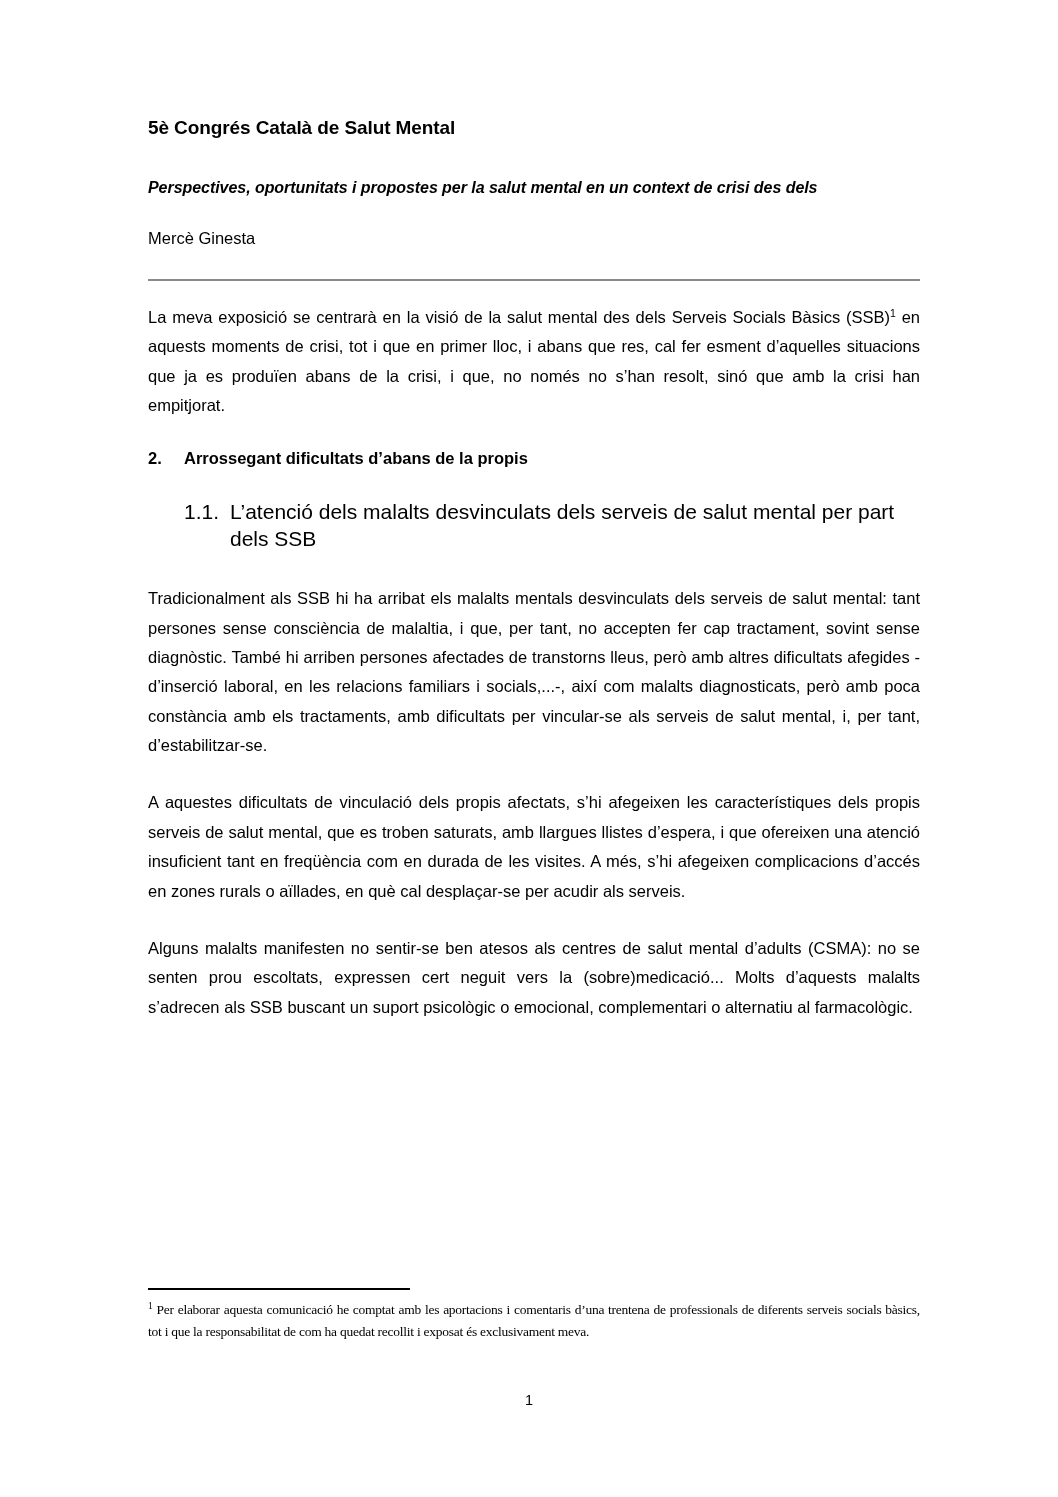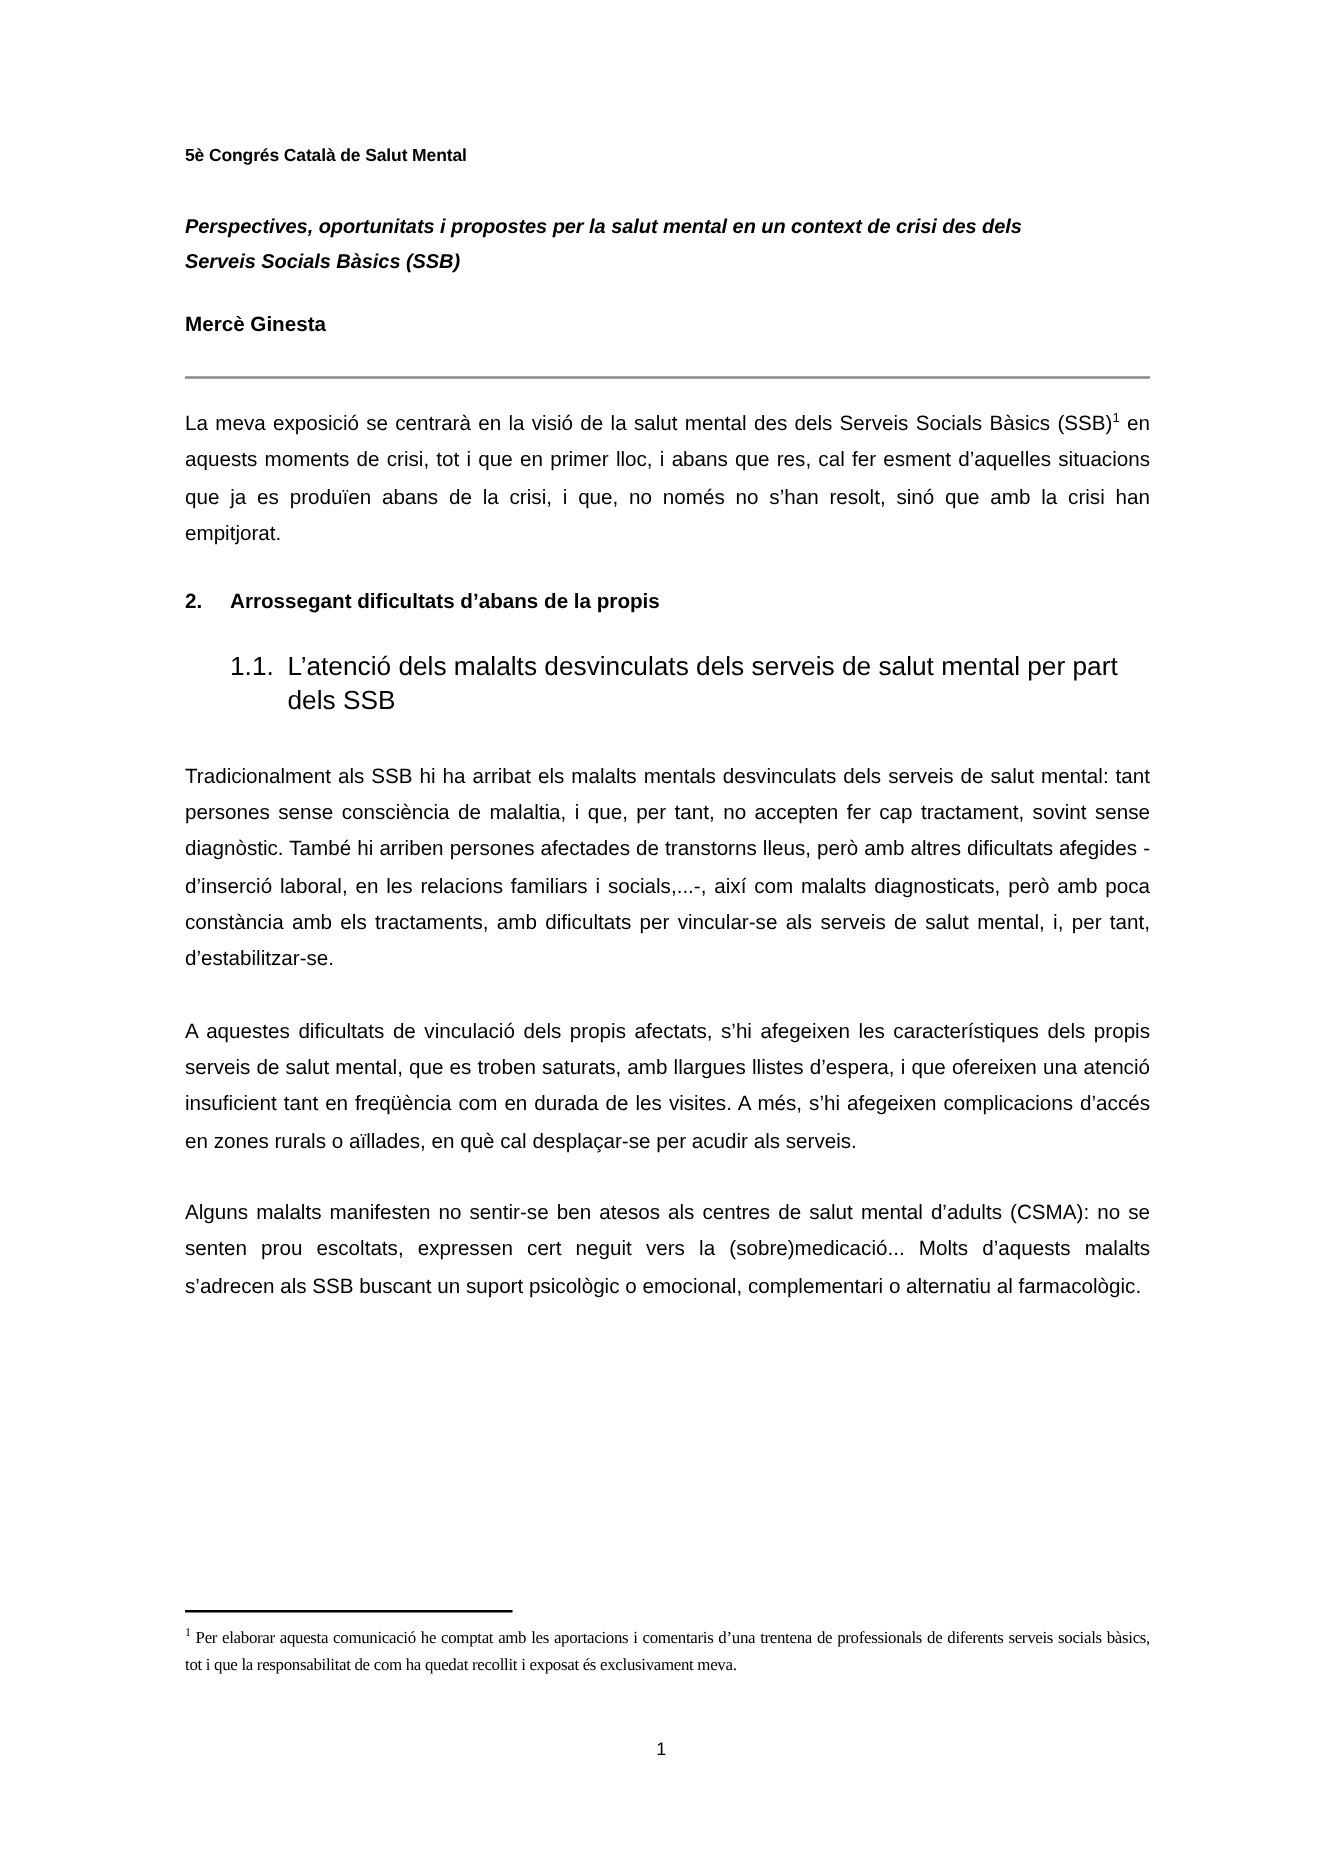--- a/index.html
+++ b/index.html
@@ -22,39 +22,39 @@
   }
   .content {
     position: absolute;
     left: 148px;
     top: 116px;
     width: 772px;
   }
 
   
   .congress-title {
-    font-size: 14px;
+    font-size: 19px;
     font-weight: bold;
     letter-spacing: -0.1px;
     line-height: 1.25;
     margin: 0 0 34px 0;
   }
   .doc-title {
     font-size: 16px;
     font-weight: bold;
     font-style: italic;
     line-height: 1.78;
     letter-spacing: -0.05px;
     margin: 0 0 26px 0;
     text-align: justify;
   }
   .doc-title .line2 { display: block; }
   .author-name {
     font-size: 16.5px;
-    font-weight: bold;
+    font-weight: normal;
     line-height: 1.25;
     margin: 0 0 30px 0;
   }
   .author-bio {
     font-size: 16.5px;
     line-height: 1.78;
     text-align: justify;
     margin: 0 0 16px 0;
   }
 
@@ -152,21 +152,20 @@
 <body>
 
 <div class="page">
 
   <div class="content">
 
     <h1 class="congress-title">5è Congrés Català de Salut Mental</h1>
 
     <h2 class="doc-title">
       <span>Perspectives, oportunitats i propostes per la salut mental en un context de crisi des dels</span>
-      <span class="line2">Serveis Socials Bàsics (SSB)</span>
     </h2>
 
     <h3 class="author-name">Mercè Ginesta</h3>
 
 
     <hr class="divider">
 
     <p class="body">
       <span>La meva exposició se centrarà en la visió de la salut mental des dels Serveis Socials Bàsics (SSB)</span><sup class="fnref">1</sup><span> en aquests moments de crisi, tot i que en primer lloc, i abans que res, cal fer esment d’aquelles situacions que ja es produïen abans de la crisi, i que, no només no s’han resolt, sinó que amb la crisi han empitjorat.</span>
     </p>

